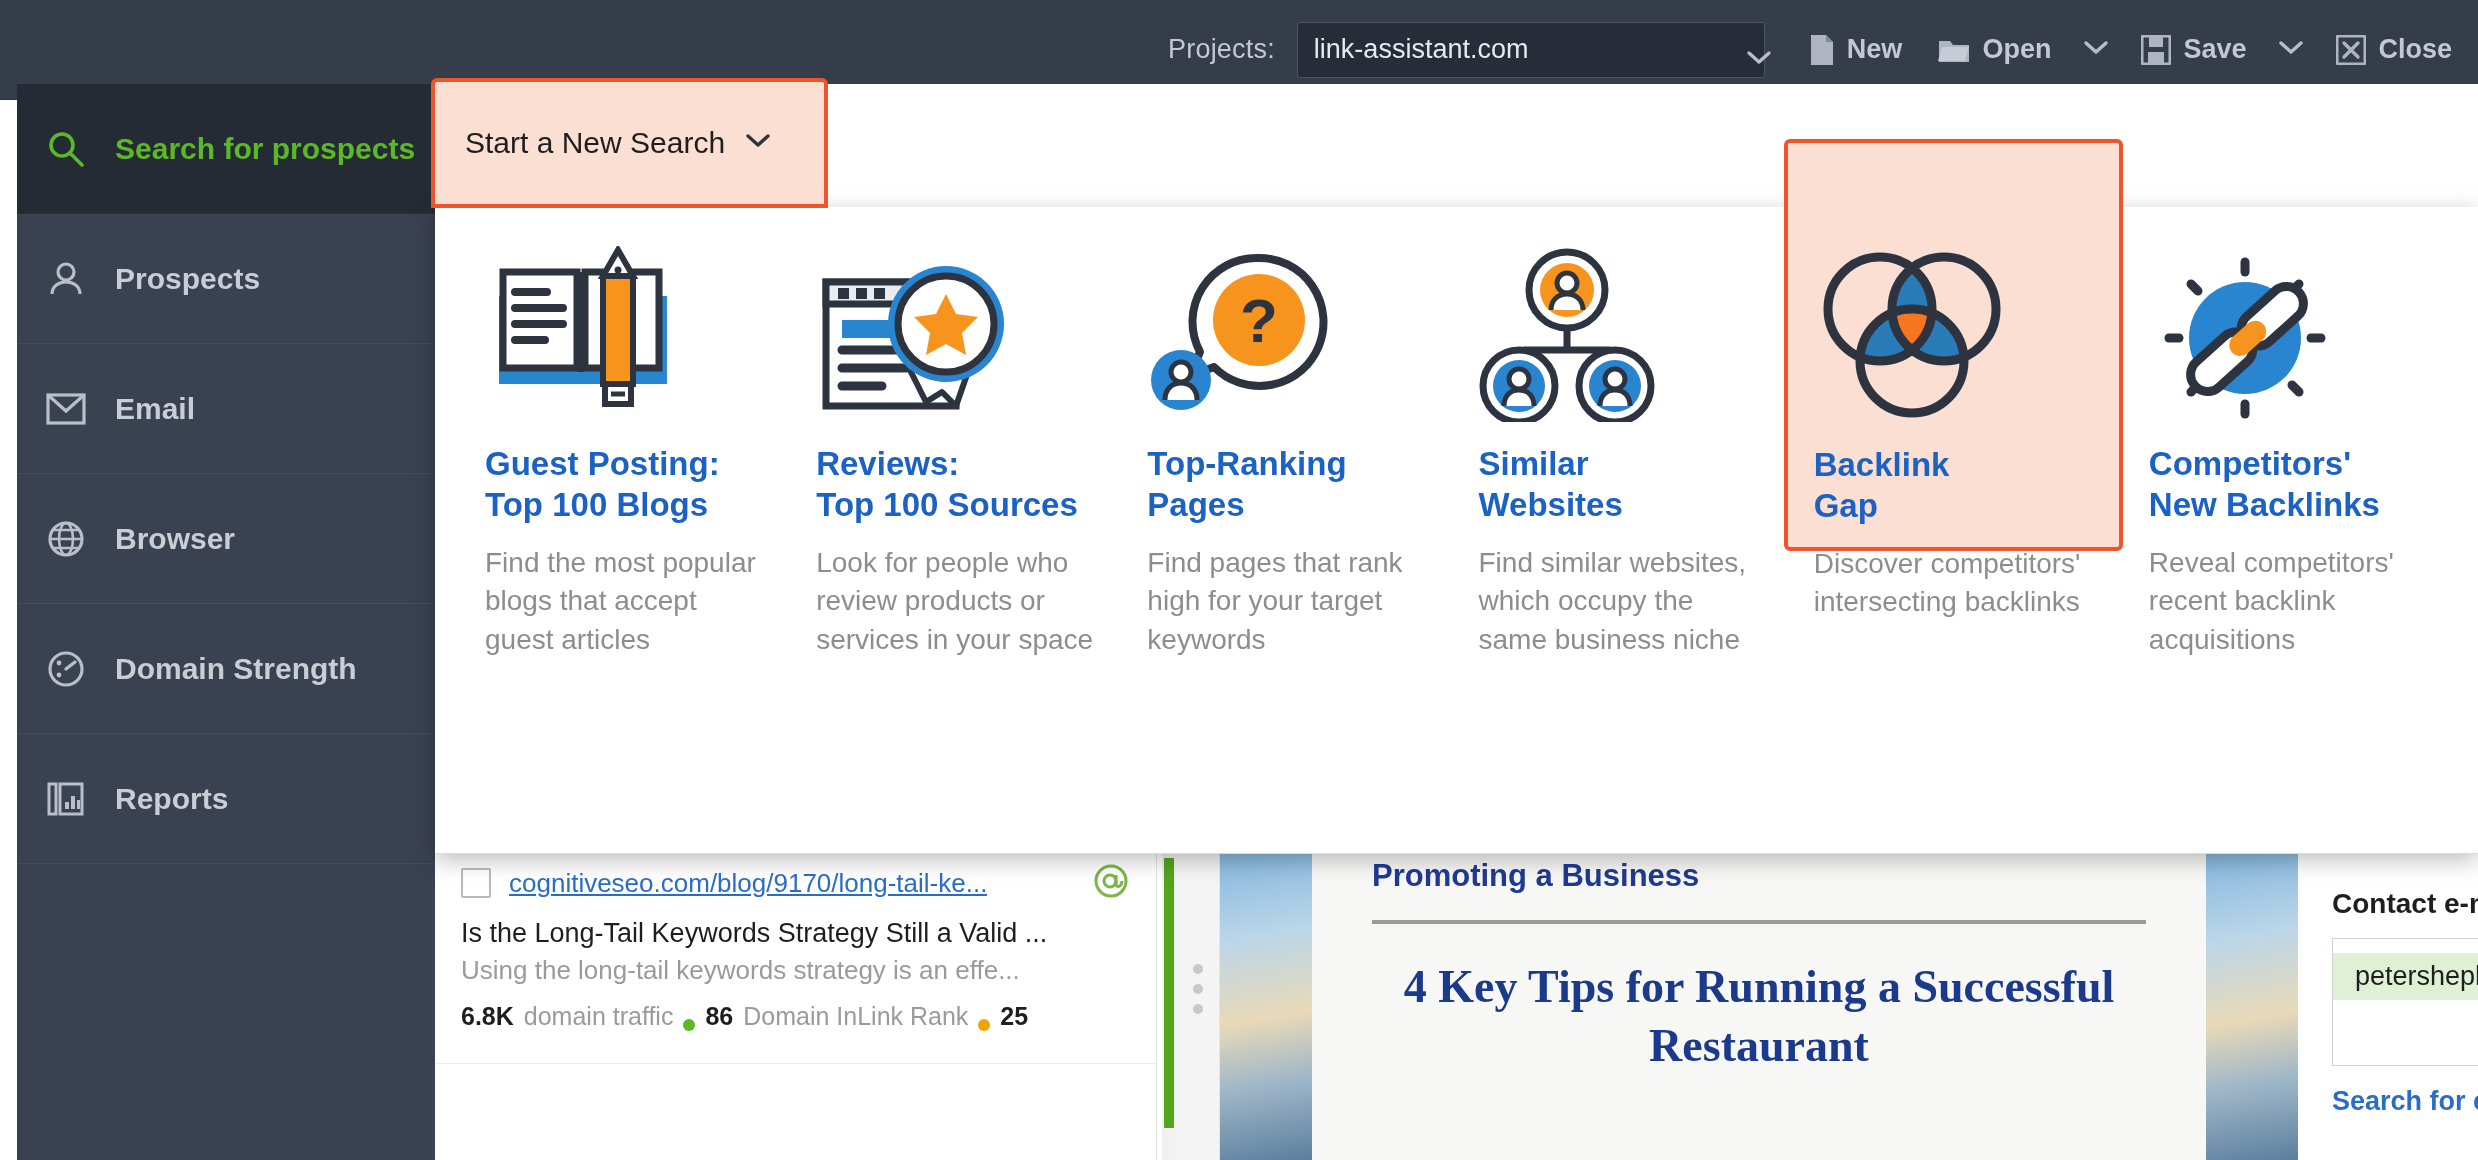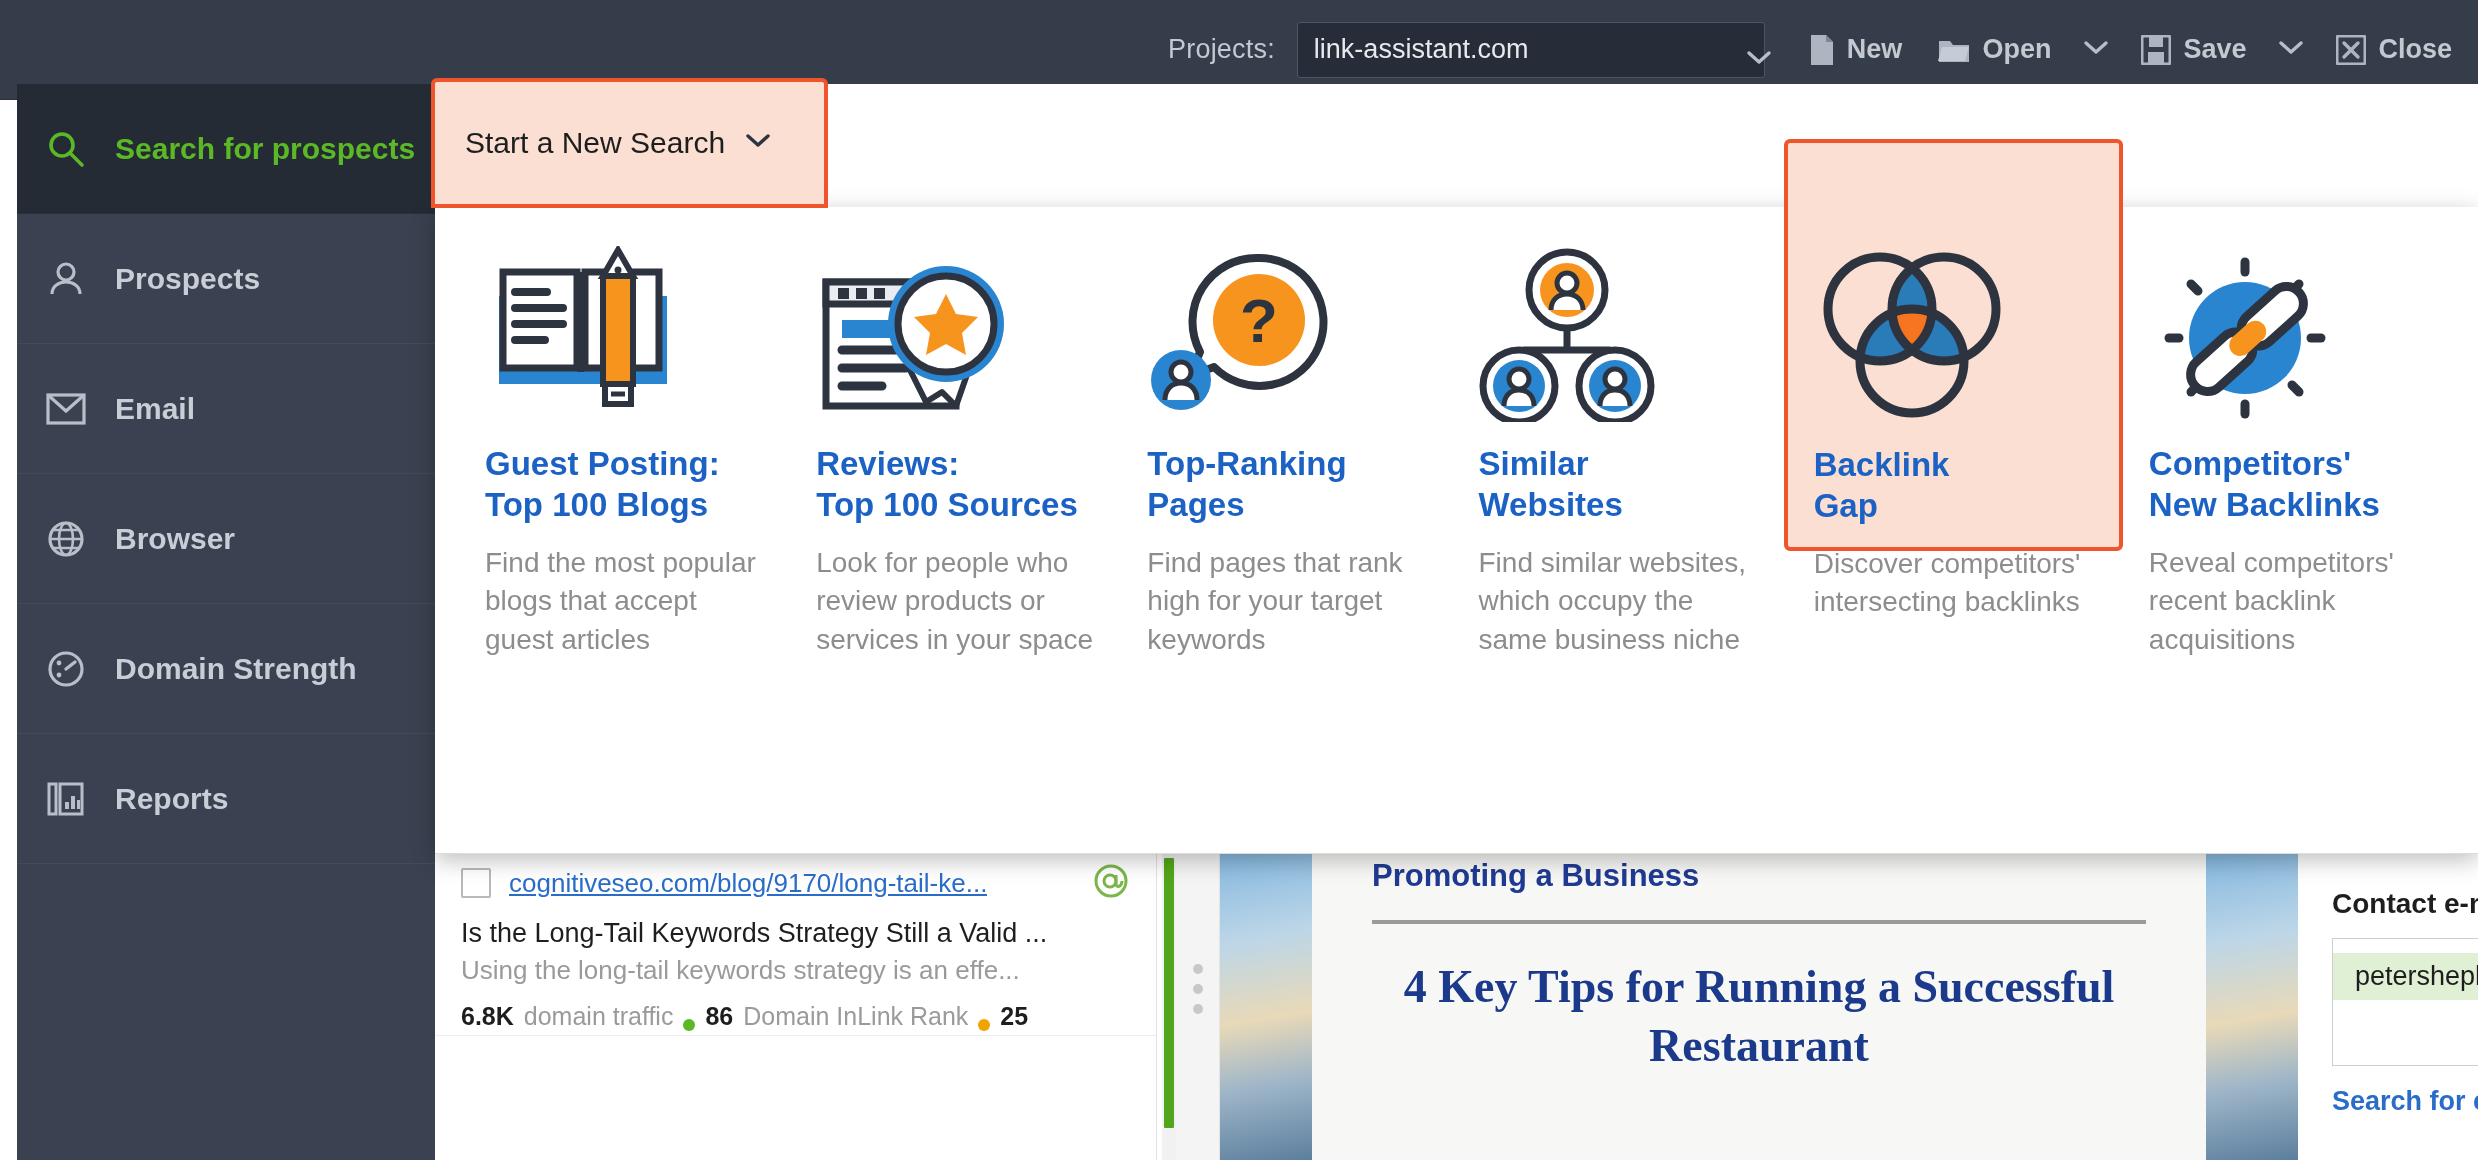--- a/index.html
+++ b/index.html
@@ -69,21 +69,21 @@
   .bg-area {
     position: absolute; left: 435px; top: 84px;
     width: 2043px; height: 1076px;
     background: #ffffff;
   }
   .list-panel {
     position: absolute; left: 0px; top: 760px; width: 722px; height: 316px;
     background: #ffffff; border-right: 1px solid #e2e2e2;
   }
   .list-row {
-    padding: 18px 26px 4px 26px;
+    padding: 18px 26px 32px 26px;
     border-bottom: 1px solid #ededed;
   }
   .row-top { display: flex; align-items: center; gap: 18px; }
   .row-check {
     width: 30px; height: 30px; border: 2px solid #b9b9b9; background: #fff; border-radius: 2px;
     flex: 0 0 auto;
   }
   .row-url {
     color: #2a6dc9; font-size: 26px; text-decoration: underline;
     white-space: nowrap; overflow: hidden;

